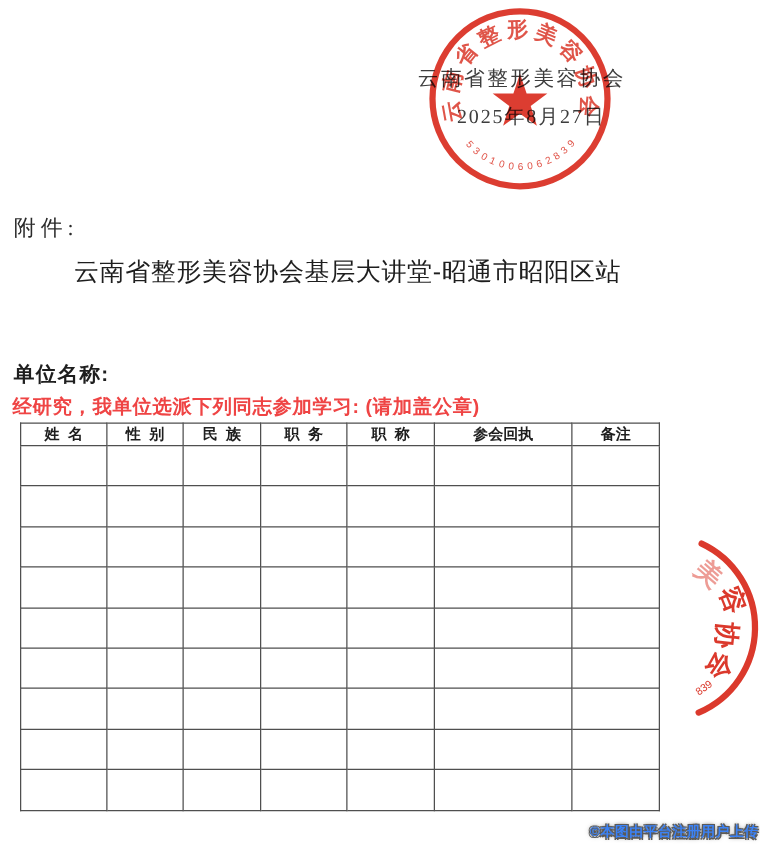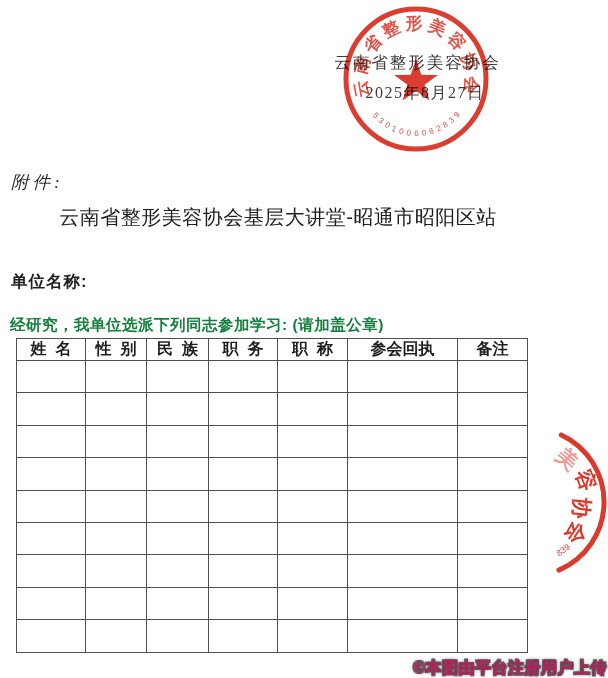--- a/index.html
+++ b/index.html
@@ -24,66 +24,66 @@
 
   
   .seal-svg { position: absolute; mix-blend-mode: multiply; }
   #seal-main { left: 330px; top: 0px; }
   #seal-partial { left: 450px; top: 420px; }
   .seal-ring-text { font-family: "Liberation Serif", serif; font-weight: bold; }
 
   
   .attachment-label {
     position: absolute; left: 11px; top: 170px;
-    font-size: 17.5px; letter-spacing: 4px; color: #2a2a2a; font-style: italic;
+    font-size: 17.5px; letter-spacing: 4px; color: #2a2a2a;
   }
   .doc-title {
     position: absolute; left: 0; top: 204px; width: 556px;
     text-align: center; font-family: "Liberation Sans", sans-serif;
     font-weight: normal; font-size: 20px; letter-spacing: 0.5px; color: #1e1e1e;
     white-space: nowrap;
   }
   .doc-subtitle {
     position: absolute; left: 0; top: 239px; width: 556px;
     text-align: center; font-family: "Liberation Sans", sans-serif;
     font-weight: bold; font-size: 18px; letter-spacing: 5px; color: #1e1e1e;
   }
   .unit-name-label {
-    position: absolute; left: 11px; top: 271px;
+    position: absolute; left: 11px; top: 289px;
     font-family: "Liberation Sans", sans-serif; font-weight: bold;
     font-size: 16.5px; letter-spacing: 1px; color: #1e1e1e;
   }
   .instruction-line {
     position: absolute; left: 10px; top: 315px;
     font-family: "Liberation Sans", sans-serif; font-weight: bold;
-    font-size: 15.5px; letter-spacing: 0.5px; color: #15803d;
+    font-size: 15.5px; letter-spacing: 0.5px; color: #ef4444;
     white-space: pre;
   }
 
   
   .roster-table {
     position: absolute; left: 16px; top: 338px; width: 511px;
     border-collapse: collapse; table-layout: fixed;
   }
   .roster-table th, .roster-table td { border: 1px solid #4f4f4f; }
   .roster-table th {
     height: 17px; font-family: "Liberation Sans", sans-serif;
-    font-weight: bold; font-size: 16px; color: #1e1e1e;
+    font-weight: bold; font-size: 12px; color: #1e1e1e;
     text-align: center; white-space: pre;
   }
   .roster-table td { height: 32.4px; }
   .roster-table th:nth-child(3), .roster-table td:nth-child(3) {
     border-left: 1.5px solid #222;
   }
 
   
   .watermark {
     position: absolute; right: 1px; top: 658px;
     font-family: "Liberation Sans", sans-serif; font-weight: bold;
-    font-size: 16px; letter-spacing: 0.5px; color: #be185d;
+    font-size: 11px; letter-spacing: 0.5px; color: #3b82f6;
     white-space: nowrap;
     text-shadow:
       -1px -1px 0 #5a5a5a, 1px -1px 0 #5a5a5a,
       -1px  1px 0 #5a5a5a, 1px  1px 0 #5a5a5a,
        0 0 2px #444, 0 0 4px #666;
   }
 </style>
 </head>
 <body>
 

